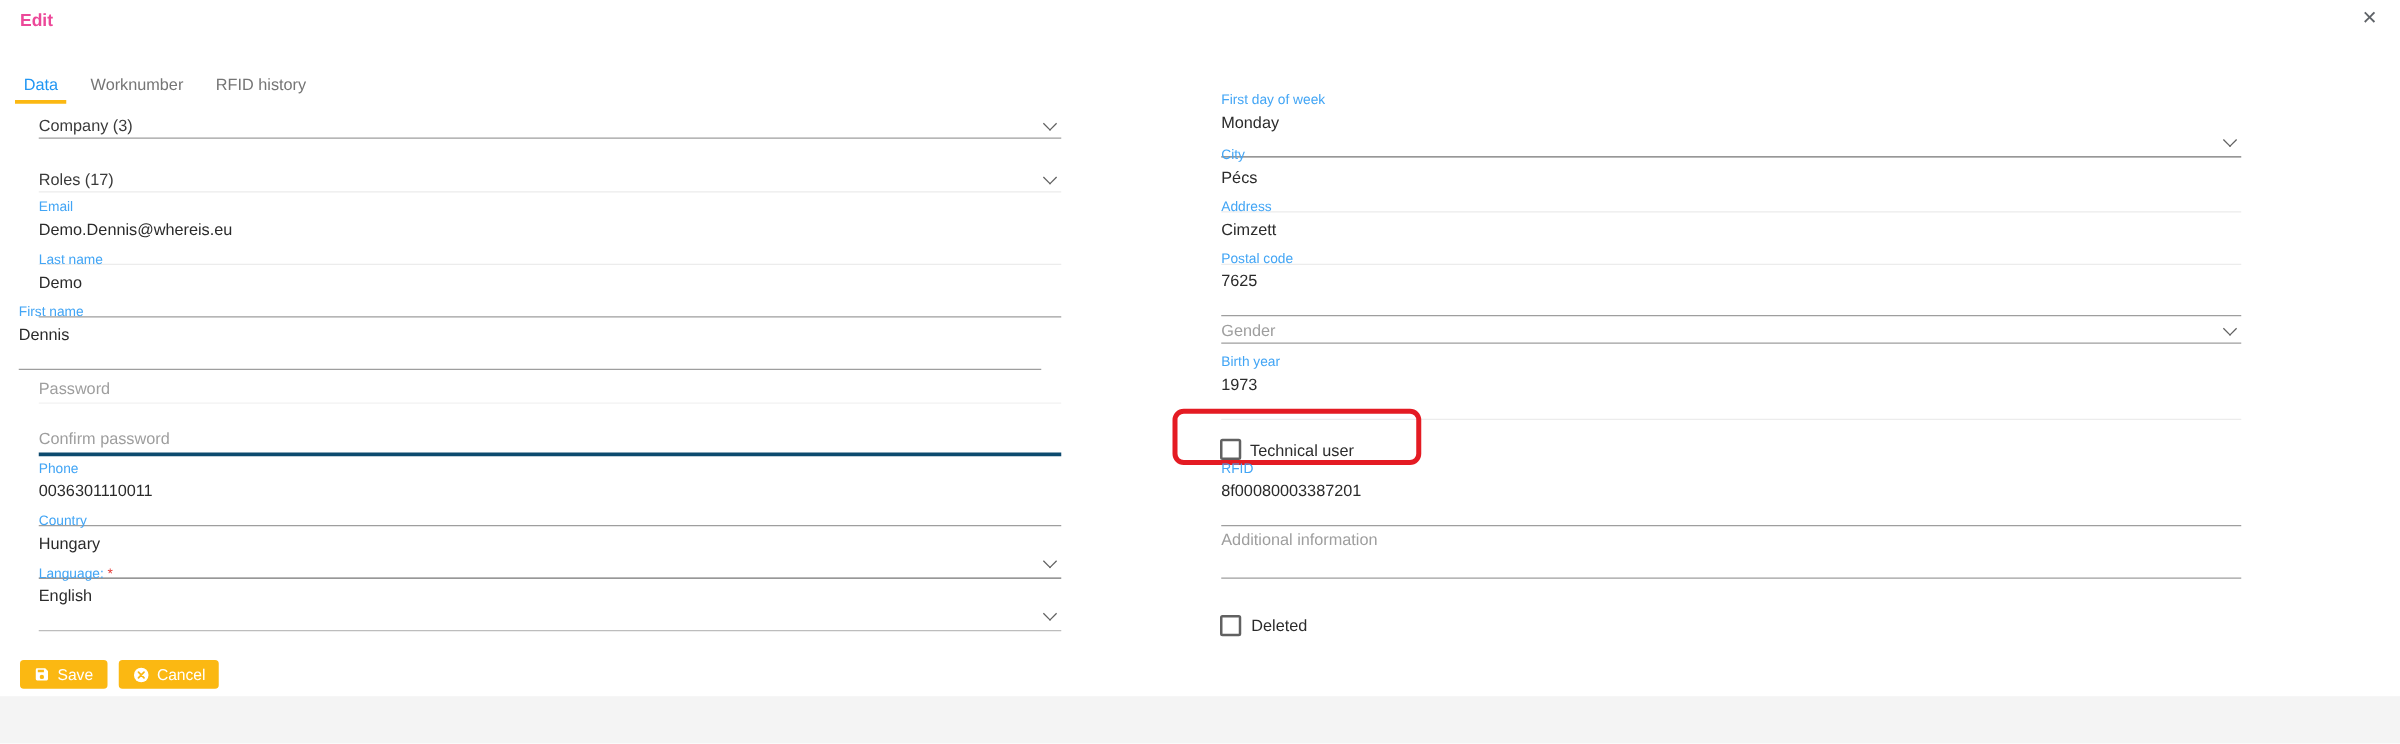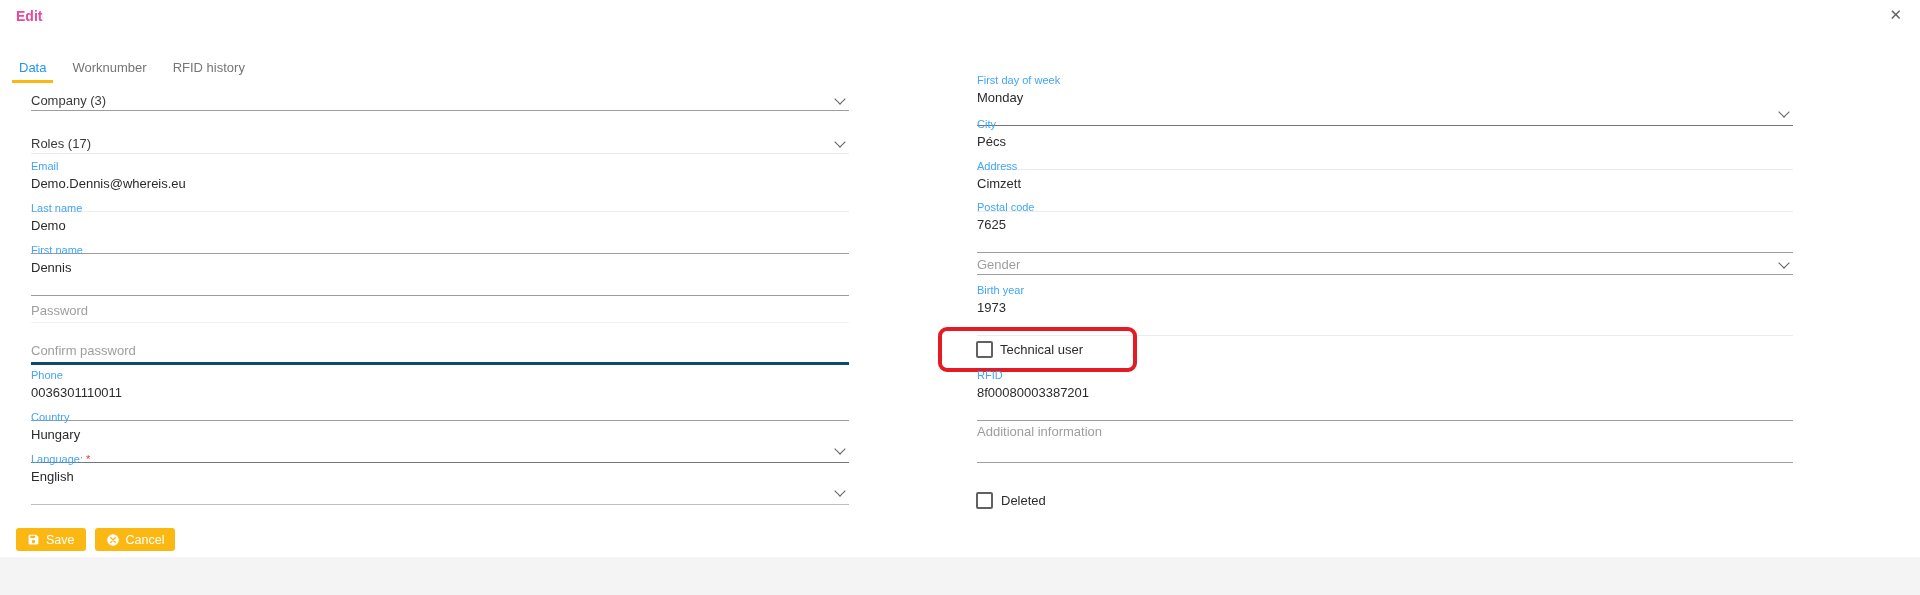--- a/index.html
+++ b/index.html
@@ -35,21 +35,21 @@
   .u-dark{border-bottom-color:#757575;}
   .u-mid{border-bottom-color:#9e9e9e;}
   .u-lt{border-bottom-color:#bdbdbd;}
   .u-faint{border-bottom-color:#ececec;}
   
   .cb{display:inline-block;width:13px;height:13px;border:2px solid #616161;border-radius:2px;
       background:#fff;flex:0 0 auto;cursor:pointer;}
   .cbrow{position:absolute;display:flex;align-items:center;gap:8px;cursor:pointer;}
   .cblab{font-size:13px;color:#2b2b2b;}
   .redbox{position:absolute;left:938px;top:327px;width:157px;height:37px;
-          border:4px solid #E41B23;border-radius:9px;display:flex;align-items:center;
+          border:4px solid #E41B23;border-radius:9px;display:flex;align-items:flex-end;
           padding-left:34px;gap:7px;}
   
   .btnrow{position:absolute;left:16px;top:528px;display:flex;gap:9px;}
   .btn{height:23px;background:#FBB812;color:#fff;border:none;border-radius:3px;
        font-family:"Liberation Sans",sans-serif;font-size:12.5px;display:flex;align-items:center;
        gap:6px;padding:0 11px;cursor:pointer;}
   .btn svg{display:block;}
   
   .footstrip{position:absolute;left:0;top:557px;width:1920px;height:38px;background:#f4f4f4;}
 </style>
@@ -86,21 +86,21 @@
   <div class="fld u-faint" style="left:31px;top:160px;width:818px">
     <div class="lab">Email</div>
     <div class="val">Demo.Dennis@whereis.eu</div>
   </div>
 
   <div class="fld u-mid" style="left:31px;top:202px;width:818px">
     <div class="lab">Last name</div>
     <div class="val">Demo</div>
   </div>
 
-  <div class="fld u-mid" style="left:31px;top:244px;width:818px">
+  <div class="fld u-mid" style="left:15px;top:244px;width:818px">
     <div class="lab">First name</div>
     <div class="val">Dennis</div>
   </div>
 
   <div class="ph" style="left:31px;top:304px;width:818px;border-bottom:1px solid #f2f2f2;padding-bottom:4px">Password</div>
 
   <div class="ph" style="left:31px;top:344px;width:818px;border-bottom:3px solid #0c4a6e;padding-bottom:4px">Confirm password</div>
 
   <div class="fld u-mid" style="left:31px;top:369px;width:818px">
     <div class="lab">Phone</div>

